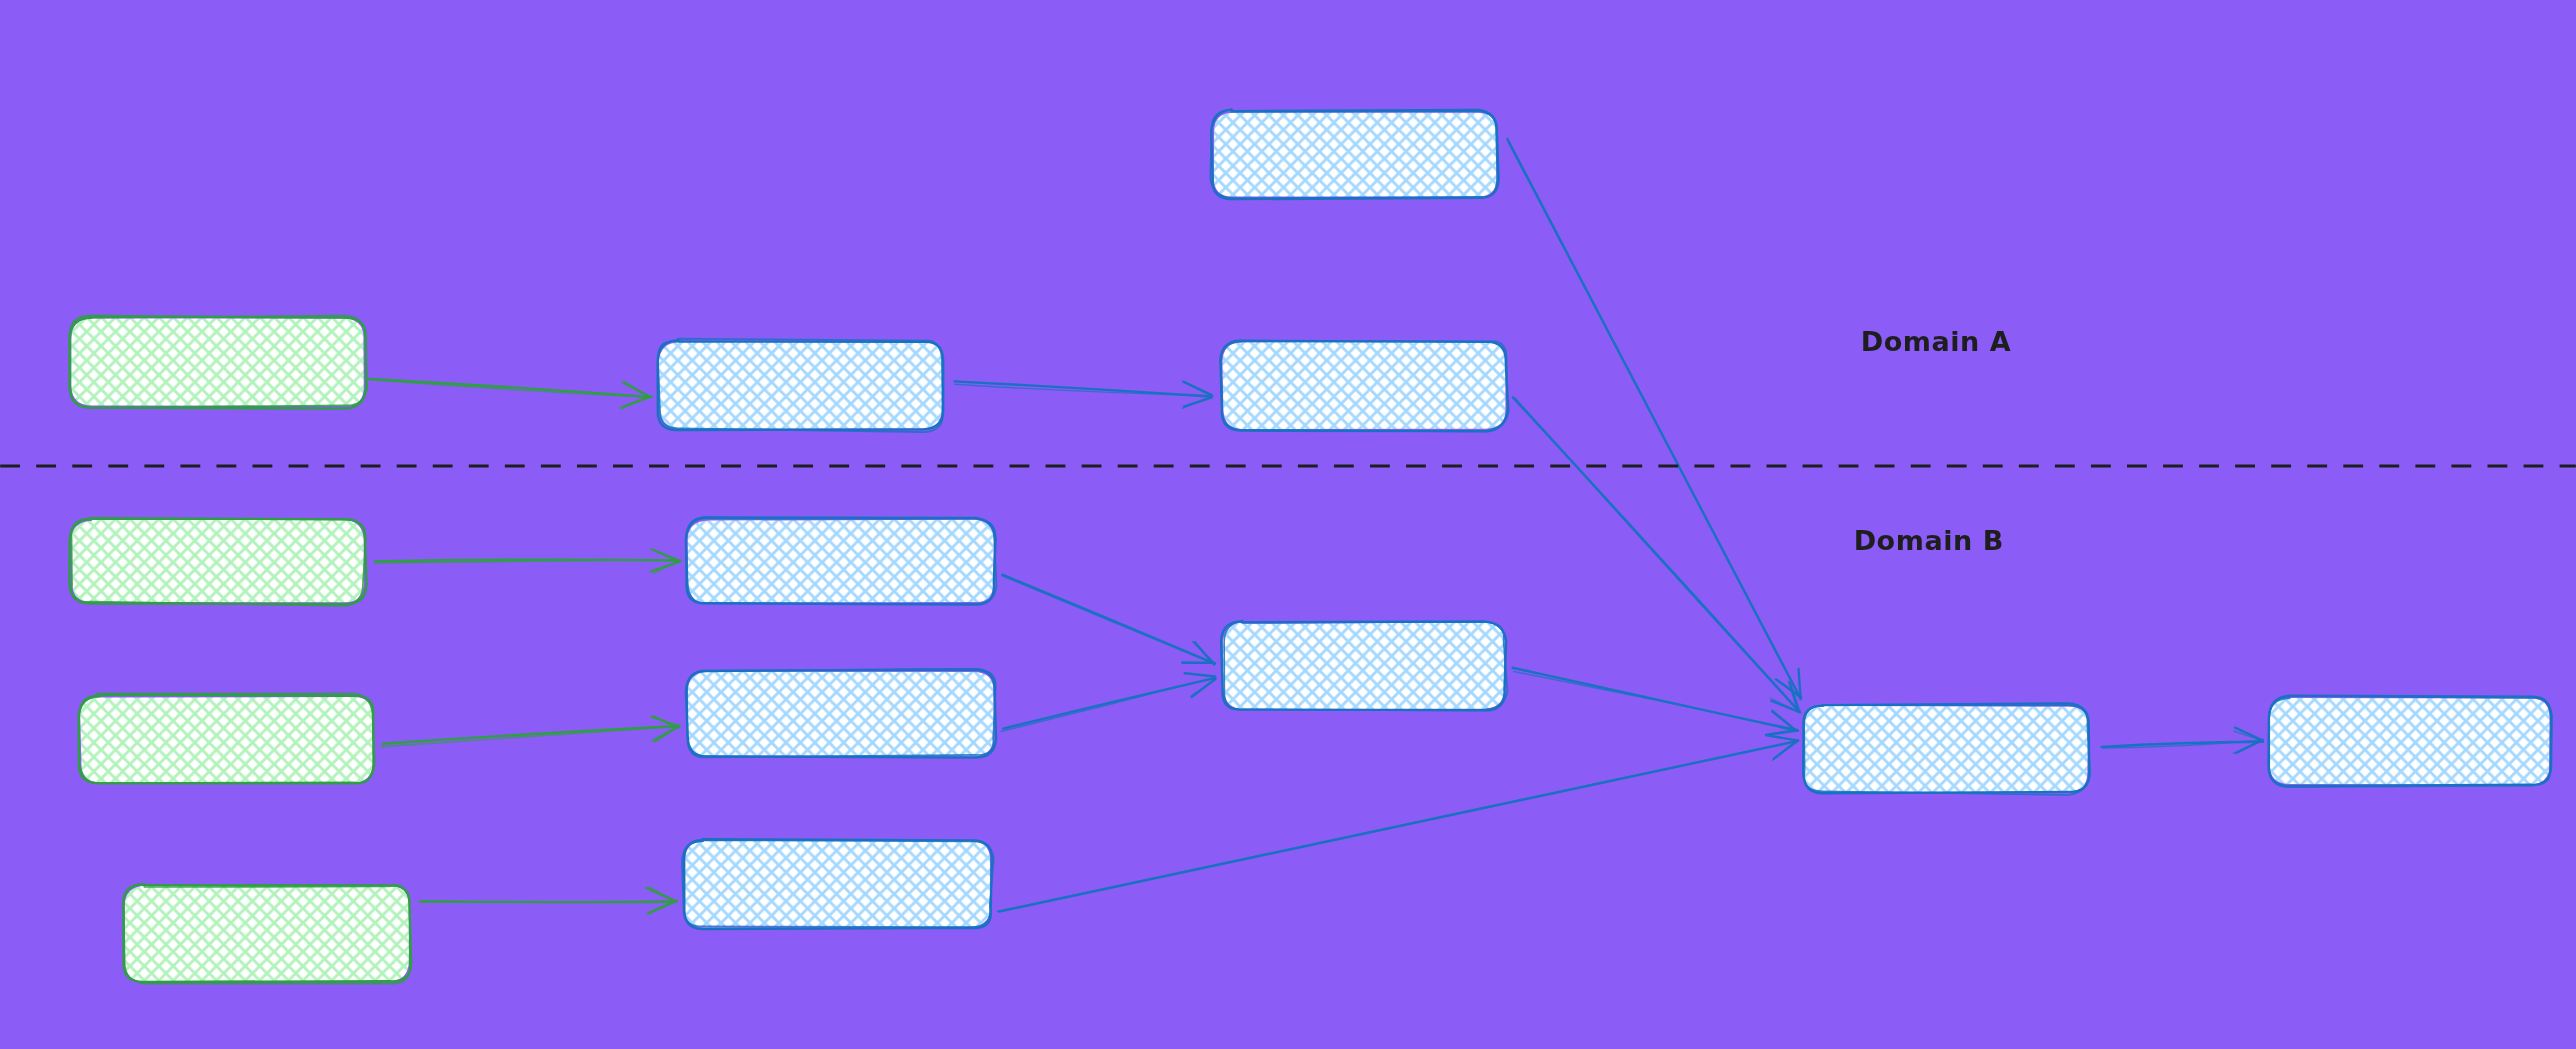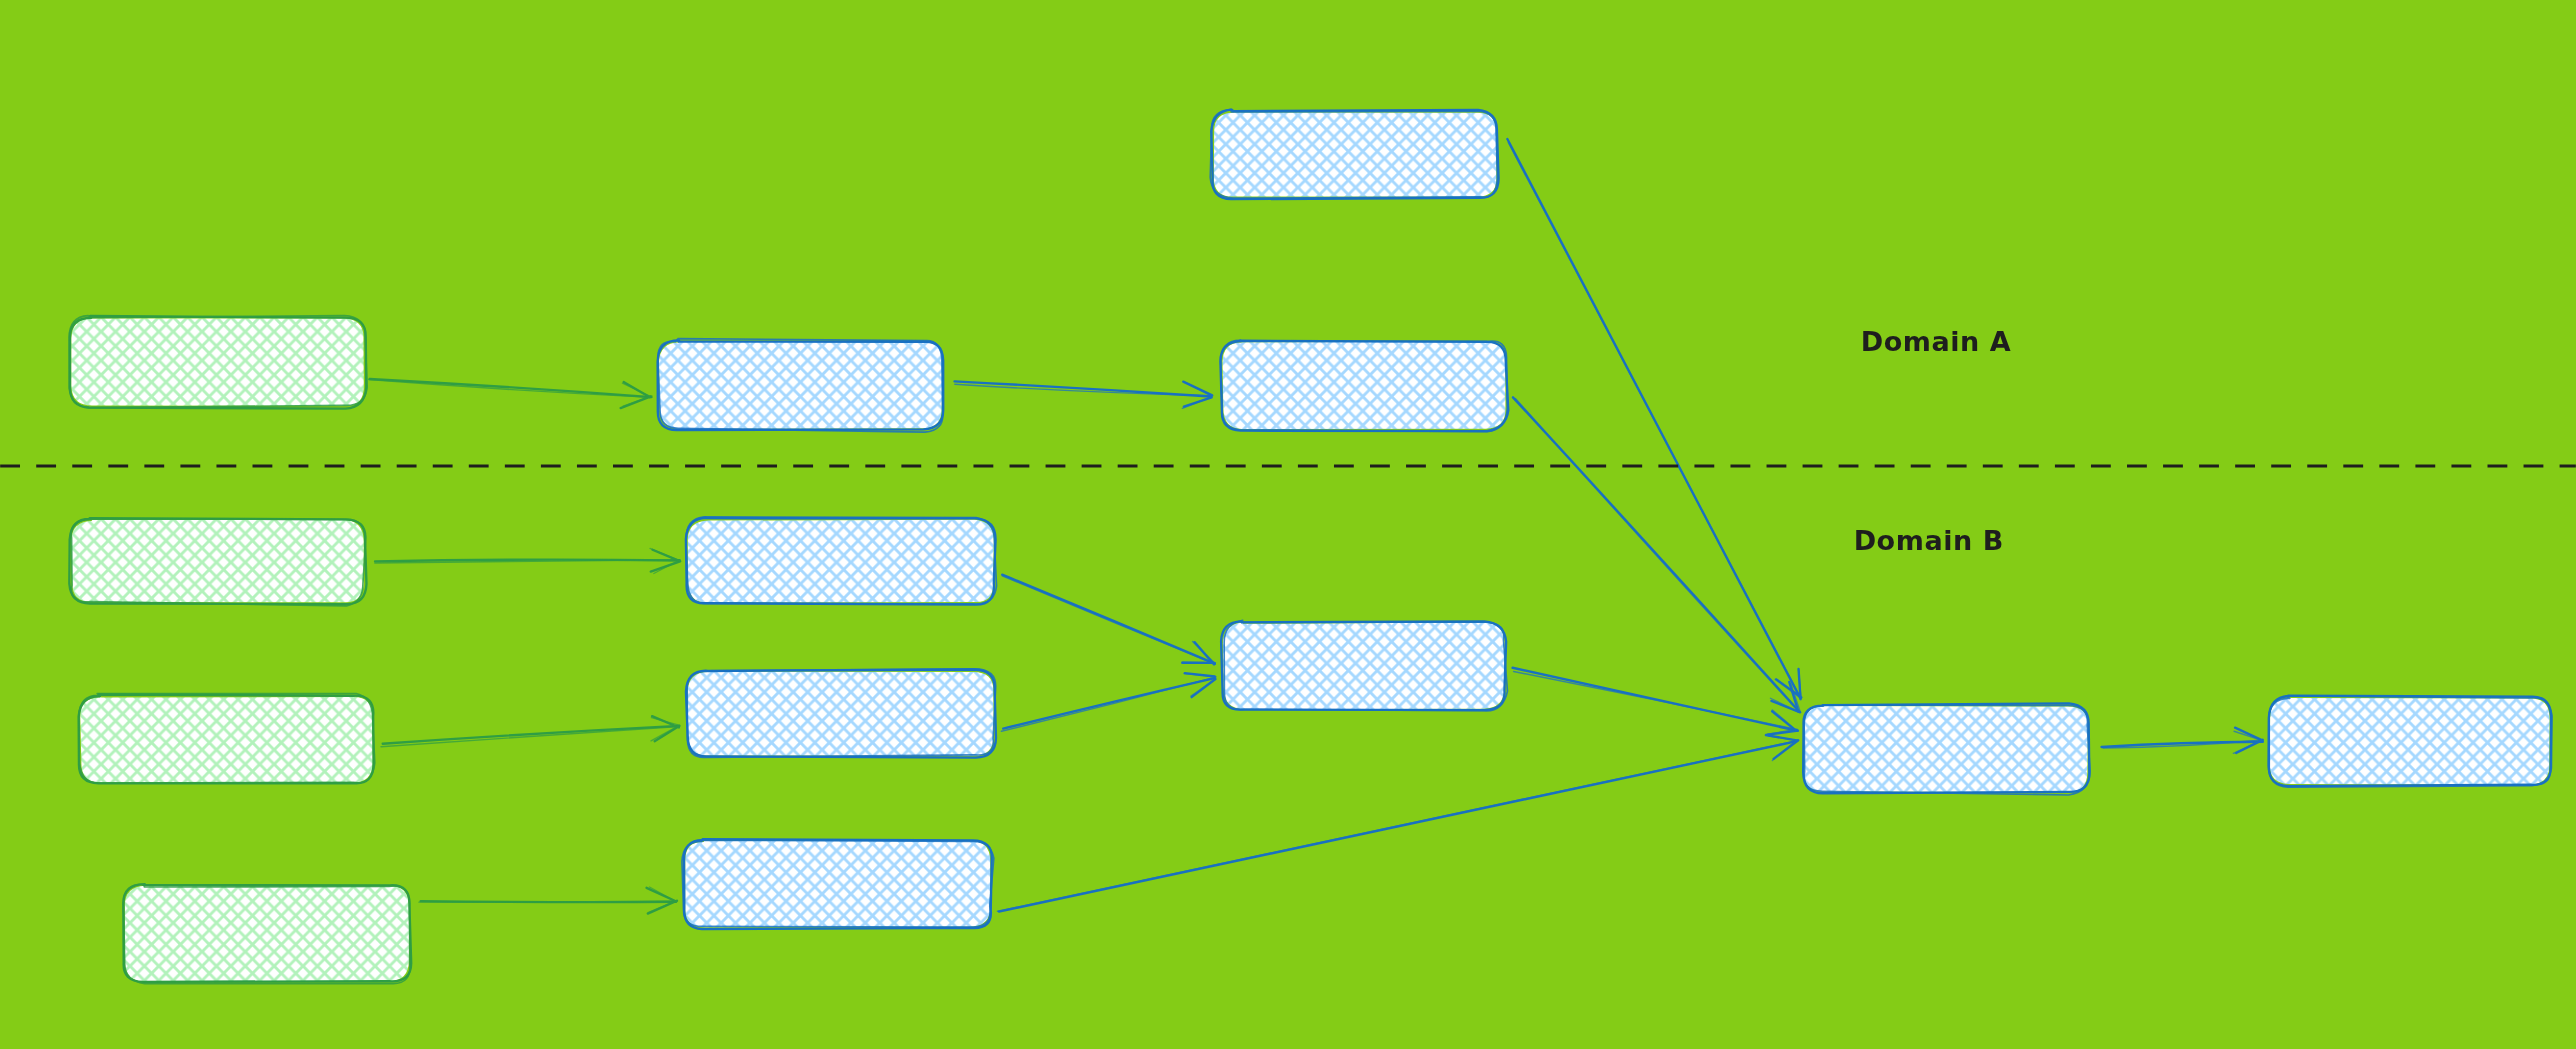--- a/index.html
+++ b/index.html
@@ -8,21 +8,21 @@
     padding: 0;
     background: #ffffff;
   }
   body {
     font-family: "DejaVu Sans", sans-serif;
   }
   #canvas-wrap {
     position: relative;
     width: 2576px;
     height: 1049px;
-    background: #84cc16;
+    background: #8b5cf6;
     overflow: hidden;
   }
   #diagram-svg {
     position: absolute;
     left: 0;
     top: 0;
     width: 2576px;
     height: 1049px;
     display: block;
   }

